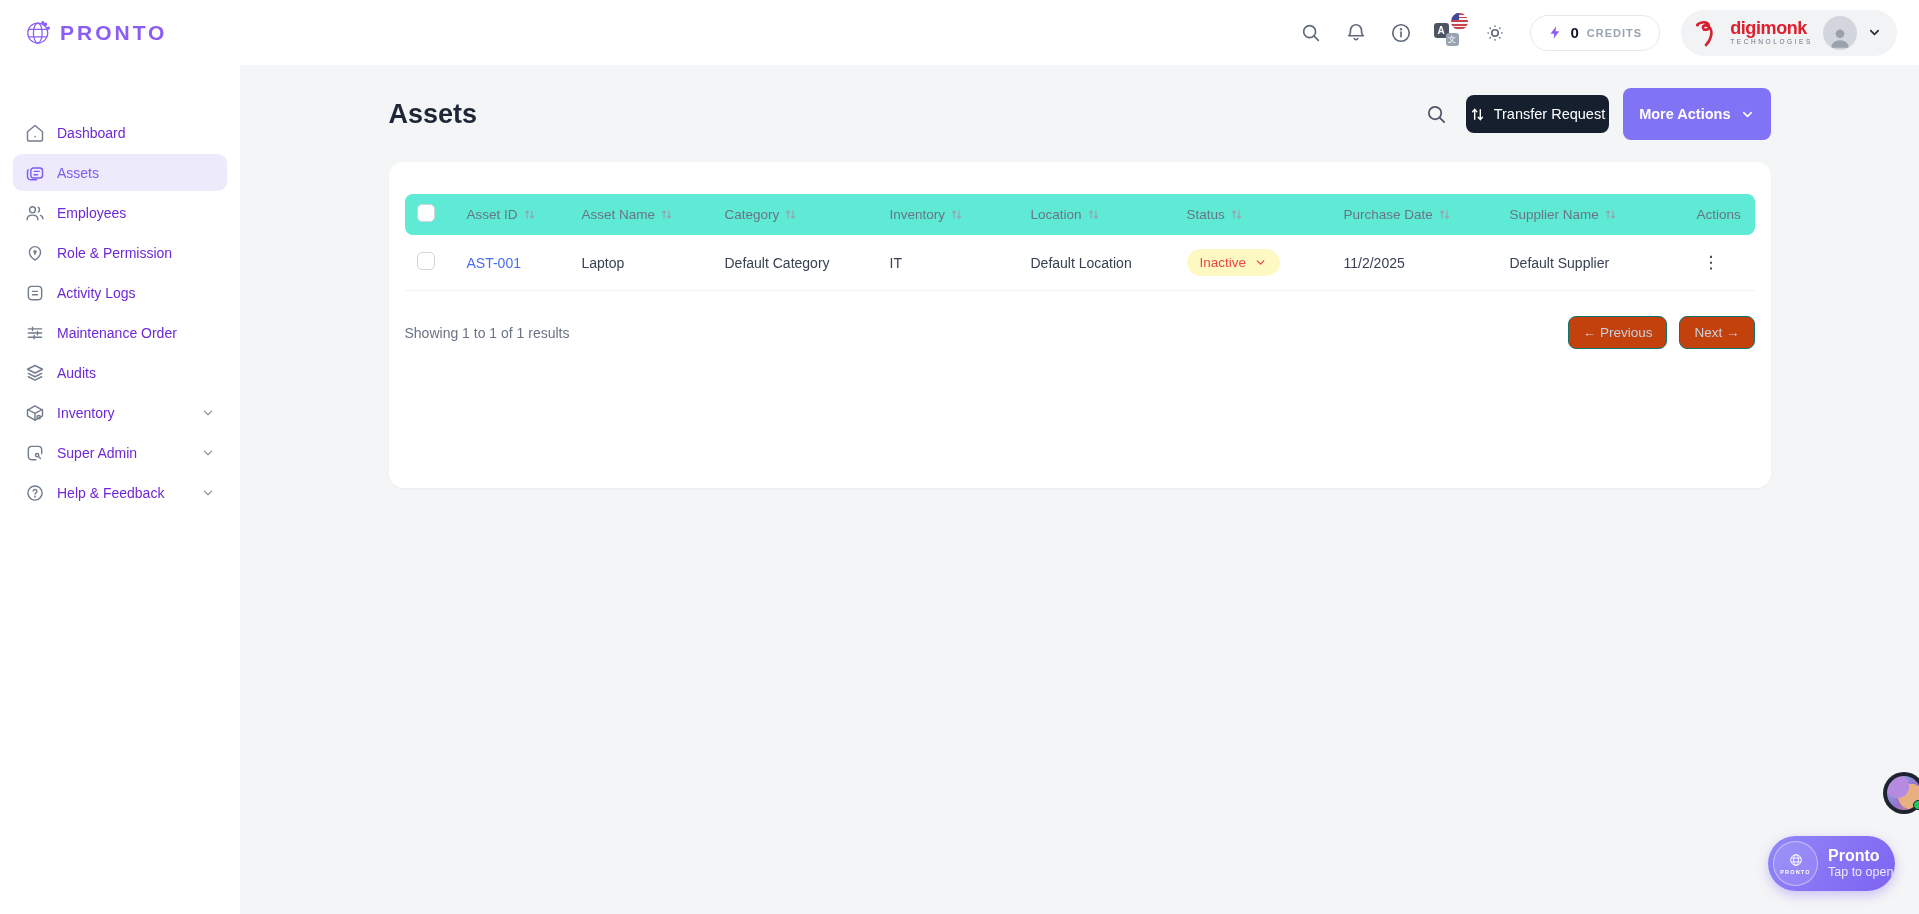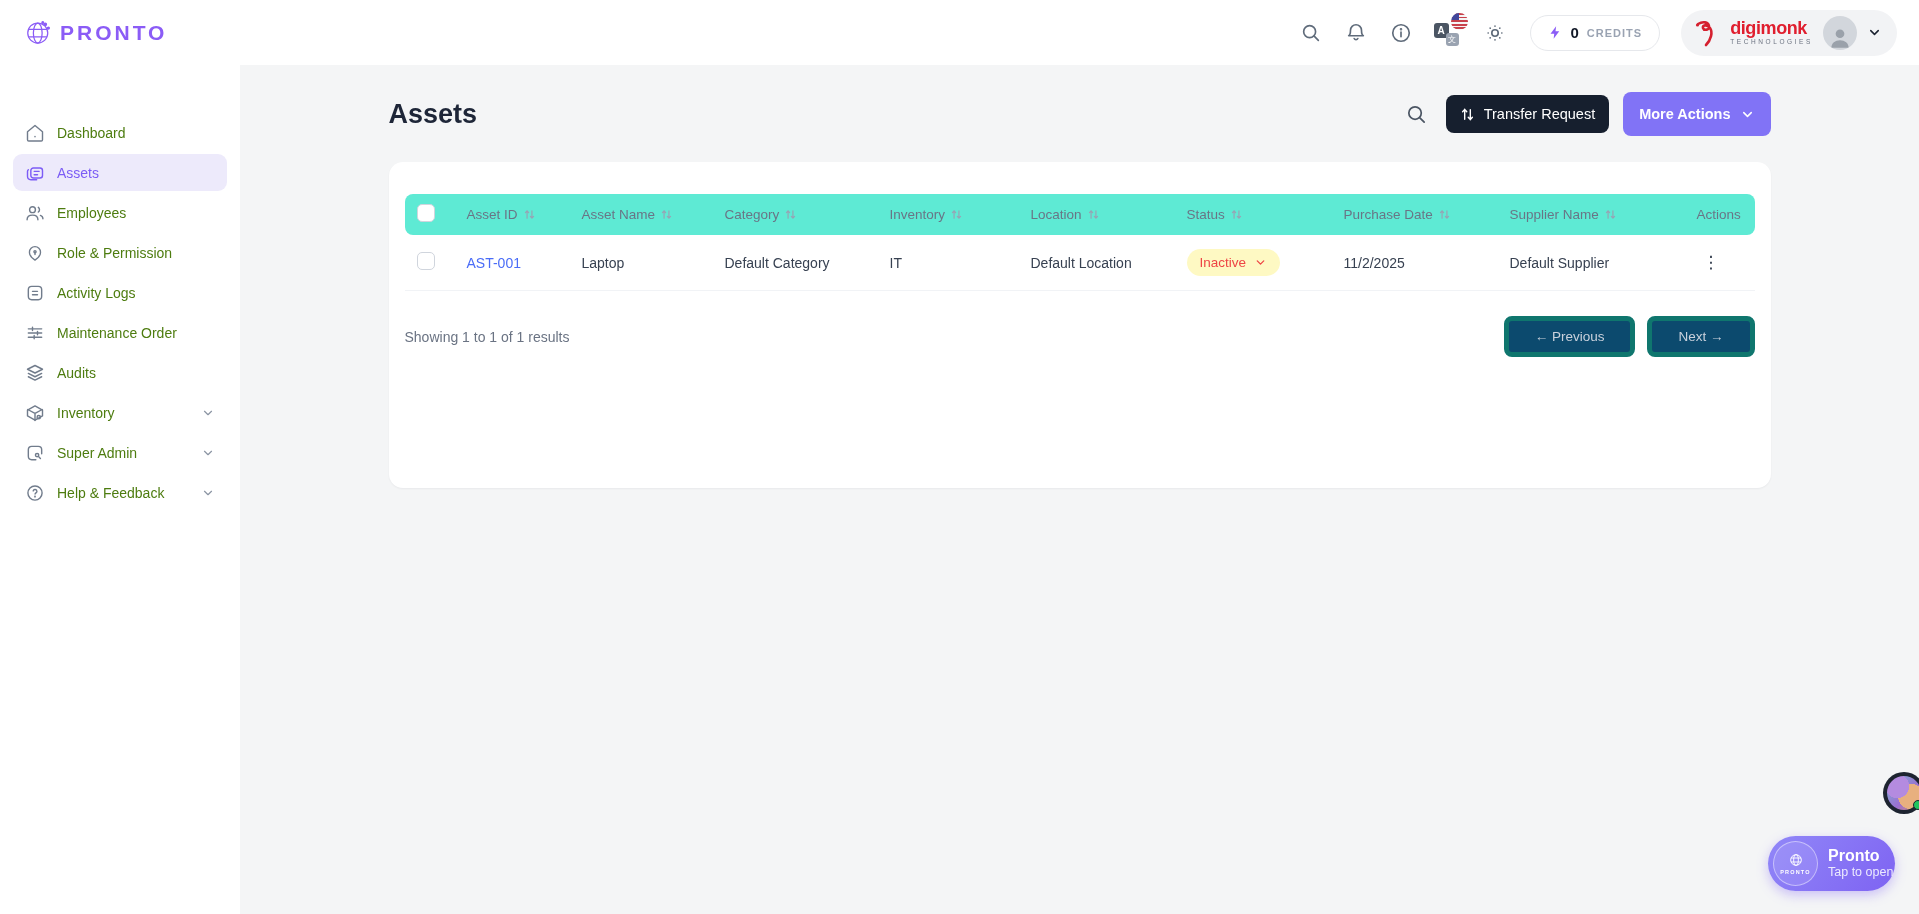--- a/index.html
+++ b/index.html
@@ -23,36 +23,36 @@
   .credits-label { font-size:11px; font-weight:700; color:#9aa3b2; letter-spacing:1px; }
   .org-pill { display:flex; align-items:center; gap:10px; height:46px; padding:5px 15px 5px 13px; background:#f2f3f5; border-radius:999px; cursor:pointer; }
   .org-name-stack { display:flex; flex-direction:column; line-height:1; }
   .org-name { font-size:18px; font-weight:800; color:#e01e2e; letter-spacing:-0.4px; }
   .org-tagline { font-size:6.5px; color:#6b7280; letter-spacing:2.6px; margin-top:2px; }
   .avatar-circle { width:34px; height:34px; border-radius:50%; background:#d2d6dc; display:flex; align-items:flex-end; justify-content:center; overflow:hidden; }
 
   
   .body-row { display:flex; height:849px; }
   .sidebar { width:240px; background:#fff; padding-top:46px; flex-shrink:0; }
-  .side-item { display:flex; align-items:center; gap:12px; height:37px; margin:3px 13px; padding:0 12px; border-radius:9px; cursor:pointer; color:#4d7c0f; position:relative; }
+  .side-item { display:flex; align-items:center; gap:12px; height:37px; margin:3px 13px; padding:0 12px; border-radius:9px; cursor:pointer; color:#6d28d9; position:relative; }
   .side-item .s-icon { width:20px; height:20px; color:#717c8c; flex-shrink:0; display:flex; }
   .side-item .s-label { font-size:14px; font-weight:500; }
   .side-item.active { background:#edeafb; color:#7b5cf5; }
   .side-item.active .s-icon { color:#7c5cf6; }
   .side-chevron { position:absolute; right:12px; color:#8b94a3; display:flex; }
 
   .main { flex:1; background:#f4f5f6; overflow:hidden; }
   .content { width:1382px; margin:28px auto 0; }
 
   .title-row { display:flex; align-items:center; justify-content:space-between; height:42px; }
   .page-title { font-size:27px; font-weight:700; color:#1e2638; }
   .title-actions { display:flex; align-items:center; gap:14px; }
   .page-search { width:30px; height:30px; color:#4b5563; background:none; border:none; cursor:pointer; display:flex; align-items:center; justify-content:center; }
-  .btn-dark { display:flex; align-items:center; gap:9px; background:#161f2e; color:#fff; border:none; border-radius:8px; height:38px; padding:0 14px; font-size:14.5px; font-family:inherit; cursor:pointer; }
-  .btn-purple { display:flex; align-items:center; gap:9px; background:#8173f6; color:#fff; border:none; border-radius:8px; height:44px; padding:0 16px; font-size:14.5px; font-weight:600; font-family:inherit; cursor:pointer; }
+  .btn-dark { display:flex; align-items:center; gap:9px; background:#161f2e; color:#fff; border:none; border-radius:8px; height:38px; padding:0 4px; font-size:14.5px; font-family:inherit; cursor:pointer; }
+  .btn-purple { display:flex; align-items:center; gap:9px; background:#8173f6; color:#fff; border:none; border-radius:8px; height:52px; padding:0 16px; font-size:14.5px; font-weight:600; font-family:inherit; cursor:pointer; }
 
   .card { background:#fff; border-radius:14px; margin-top:27px; padding:14px 16px 24px; min-height:326px; box-shadow:0 1px 2px rgba(16,24,40,.05); }
   .tabs { display:flex; gap:28px; border-bottom:1px solid #e6e8ec; padding:0 2px; }
   .tab { font-size:14.5px; color:#3b4456; padding:10px 2px 13px; cursor:pointer; border-bottom:2px solid transparent; margin-bottom:-1px; }
   .tab.active { color:#7b5cf5; border-bottom-color:#7b5cf5; }
 
   table { width:100%; border-collapse:collapse; table-layout:fixed; margin-top:18px; }
   thead tr { background:#5eead4; }
   th { font-size:13.5px; font-weight:400; color:#697586; text-align:left; padding:10px 12px; height:37px; white-space:nowrap; }
   th:first-child { border-radius:8px 0 0 8px; }
@@ -60,21 +60,21 @@
   .th-inner { display:flex; align-items:center; gap:5px; }
   td { font-size:14px; color:#374151; padding:14px 12px; border-bottom:1px solid #f1f3f6; white-space:nowrap; overflow:hidden; }
   .cell-link { color:#4a6cf7; cursor:pointer; }
   .checkbox { width:18px; height:18px; border:1.5px solid #d0d5dd; border-radius:5px; background:#fff; cursor:pointer; display:inline-block; }
   .status-badge { display:inline-flex; align-items:center; gap:8px; background:#fef9c3; color:#ee4545; border-radius:999px; padding:6px 13px; font-size:13.5px; cursor:pointer; }
   .kebab { background:none; border:none; cursor:pointer; color:#2c3647; font-size:17px; line-height:1; padding:2px 6px; }
 
   .table-footer { display:flex; align-items:center; justify-content:space-between; margin-top:25px; }
   .summary { font-size:14px; color:#6a7383; }
   .pager { display:flex; gap:12px; }
-  .pg-btn { background:#0c4a6e; border:5px solid #0f766e; border-radius:8px; color:#c9d1dc; font-size:13.5px; font-family:inherit; padding:8px 26px; cursor:default; }
+  .pg-btn { background:#c2410c; border:1px solid #0f766e; border-radius:8px; color:#c9d1dc; font-size:13.5px; font-family:inherit; padding:8px 14px; cursor:default; }
 
   
   .float-avatar { position:fixed; right:-6px; bottom:100px; width:42px; height:42px; border-radius:50%; background:#1d2430; display:flex; align-items:center; justify-content:center; cursor:pointer; }
   .float-avatar-img { width:34px; height:34px; border-radius:50%; background:
       radial-gradient(circle at 30% 30%, #b48be0 0 35%, transparent 36%),
       radial-gradient(circle at 70% 60%, #e8b07f 0 40%, transparent 41%),
       linear-gradient(135deg,#7fb6d9,#9a6fd0 60%,#e09a64); }
   .float-avatar-dot { position:absolute; right:2px; bottom:4px; width:10px; height:10px; background:#22c55e; border-radius:50%; border:1.5px solid #1d2430; }
   .chat-pill { position:fixed; right:24px; bottom:23px; width:127px; height:55px; border-radius:28px;
       background:linear-gradient(130deg,#9187f8 0%,#7e63f2 100%); display:flex; align-items:center; gap:10px; padding-left:5px; cursor:pointer; box-shadow:0 4px 12px rgba(124,92,246,.35); }

